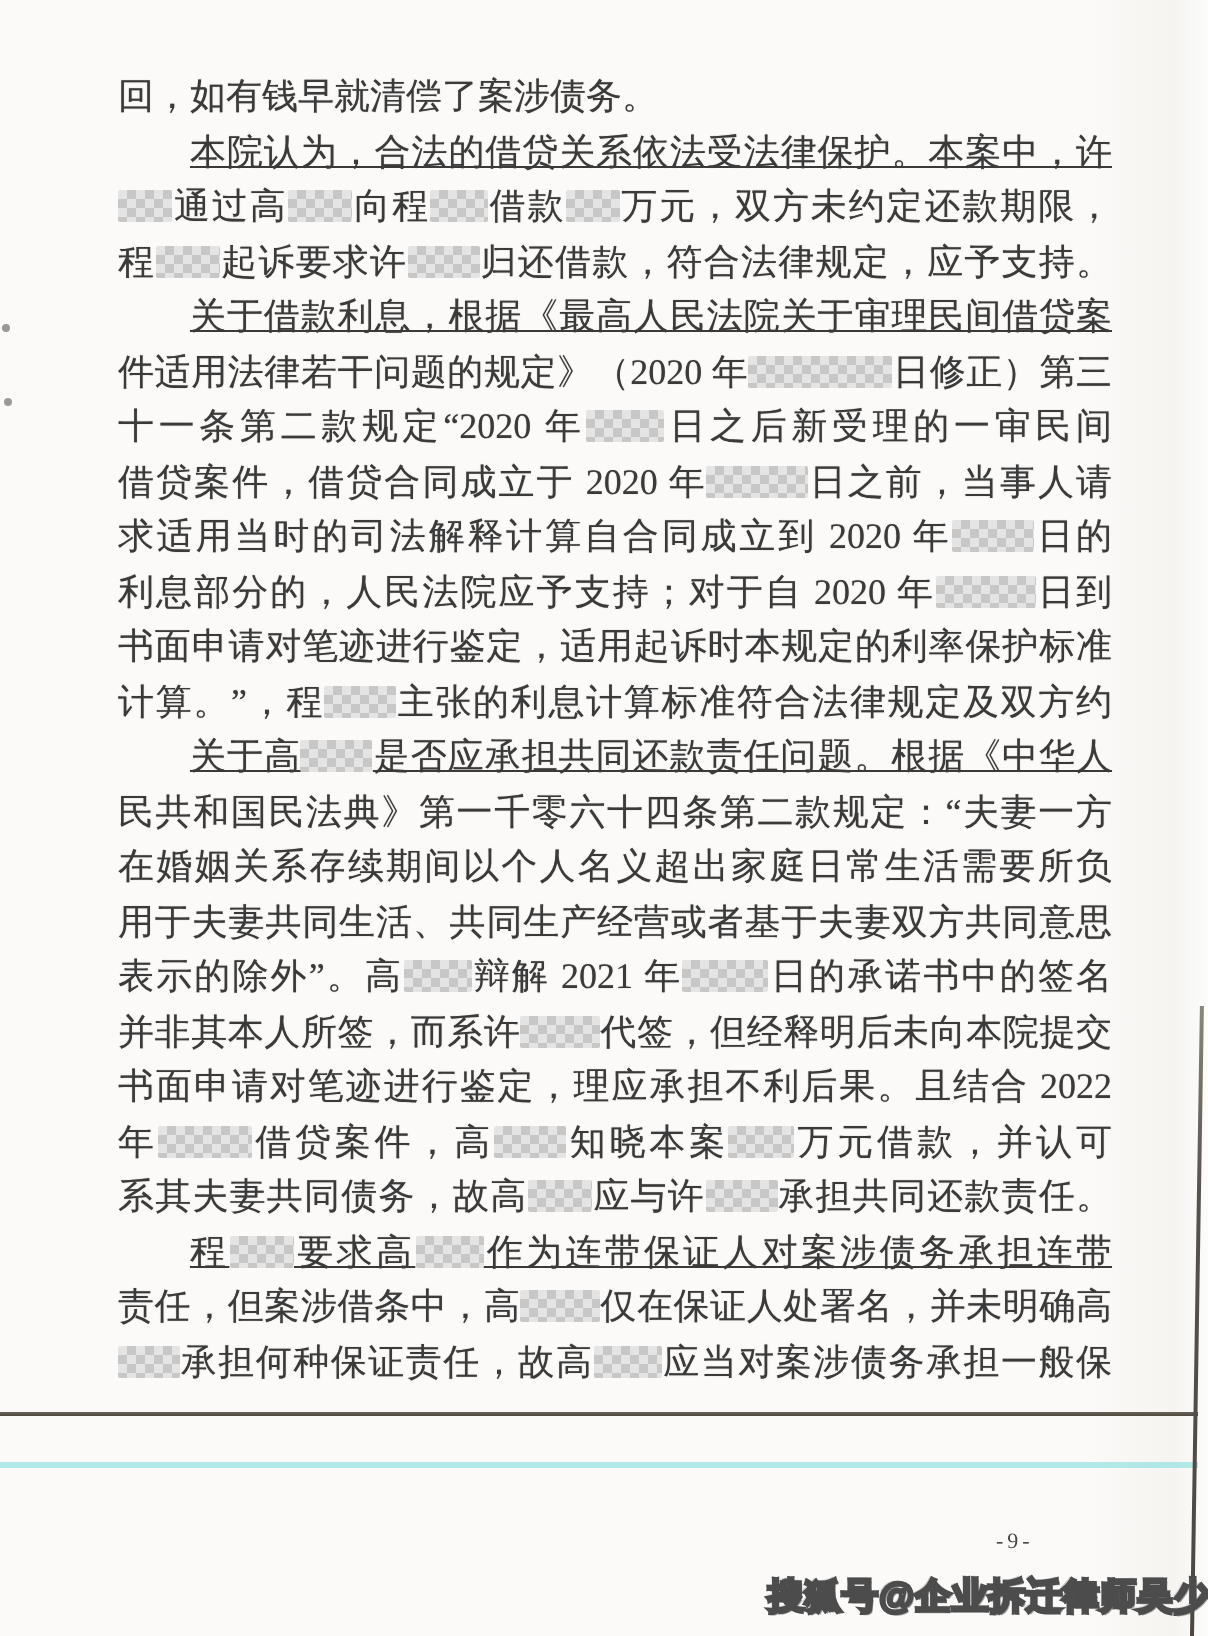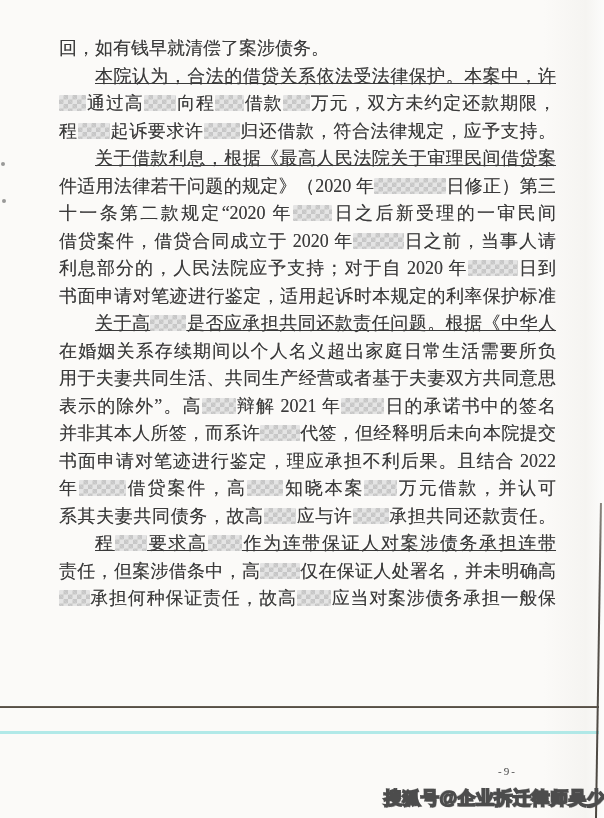--- a/index.html
+++ b/index.html
@@ -114,23 +114,26 @@
 <div class="page">
   <div class="doc-text">
       <div class="line"><span class="run">回，如有钱早就清偿了案涉债务。</span></div>
       <div class="line indent just"><span class="run">本院认为，合法的借贷关系依法受法律保护。本案中，许</span></div>
       <div class="line just"><span class="redact" style="width: 1.5em;"></span><span class="run">通过高</span><span class="redact" style="width: 1.8em;"></span><span class="run">向程</span><span class="redact" style="width: 1.6em;"></span><span class="run">借款</span><span class="redact" style="width: 1.5em;"></span><span class="run">万元，双方未约定还款期限，</span></div>
       <div class="line just"><span class="run">程</span><span class="redact" style="width: 1.8em;"></span><span class="run">起诉要求许</span><span class="redact" style="width: 2em;"></span><span class="run">归还借款，符合法律规定，应予支持。</span></div>
       <div class="line indent just"><span class="run">关于借款利息，根据《最高人民法院关于审理民间借贷案</span></div>
       <div class="line just"><span class="run">件适用法律若干问题的规定》（2020 年</span><span class="redact" style="width: 4em;"></span><span class="run">日修正）第三</span></div>
       <div class="line just"><span class="run">十一条第二款规定“2020 年</span><span class="redact" style="width: 2.2em;"></span><span class="run">日之后新受理的一审民间</span></div>
       <div class="line just"><span class="run">借贷案件，借贷合同成立于 2020 年</span><span class="redact" style="width: 2.8em;"></span><span class="run">日之前，当事人请</span></div>
+      <div class="line just"><span class="run">求适用当时的司法解释计算自合同成立到 2020 年</span><span class="redact" style="width: 2.3em;"></span><span class="run">日的</span></div>
       <div class="line just"><span class="run">利息部分的，人民法院应予支持；对于自 2020 年</span><span class="redact" style="width: 2.8em;"></span><span class="run">日到</span></div>
       <div class="line just"><span class="run">书面申请对笔迹进行鉴定，适用起诉时本规定的利率保护标准</span></div>
+      <div class="line just"><span class="run">计算。”，程</span><span class="redact" style="width: 2em;"></span><span class="run">主张的利息计算标准符合法律规定及双方约</span></div>
       <div class="line indent just"><span class="run">关于高</span><span class="redact" style="width: 2em;"></span><span class="run">是否应承担共同还款责任问题。根据《中华人</span></div>
+      <div class="line just"><span class="run">民共和国民法典》第一千零六十四条第二款规定：“夫妻一方</span></div>
       <div class="line just"><span class="run">在婚姻关系存续期间以个人名义超出家庭日常生活需要所负</span></div>
       <div class="line just"><span class="run">用于夫妻共同生活、共同生产经营或者基于夫妻双方共同意思</span></div>
       <div class="line just"><span class="run">表示的除外”。高</span><span class="redact" style="width: 1.9em;"></span><span class="run">辩解 2021 年</span><span class="redact" style="width: 2.4em;"></span><span class="run">日的承诺书中的签名</span></div>
       <div class="line just"><span class="run">并非其本人所签，而系许</span><span class="redact" style="width: 2.2em;"></span><span class="run">代签，但经释明后未向本院提交</span></div>
       <div class="line just"><span class="run">书面申请对笔迹进行鉴定，理应承担不利后果。且结合 2022</span></div>
       <div class="line just"><span class="run">年</span><span class="redact" style="width: 2.6em;"></span><span class="run">借贷案件，高</span><span class="redact" style="width: 2em;"></span><span class="run">知晓本案</span><span class="redact" style="width: 1.8em;"></span><span class="run">万元借款，并认可</span></div>
       <div class="line just"><span class="run">系其夫妻共同债务，故高</span><span class="redact" style="width: 1.8em;"></span><span class="run">应与许</span><span class="redact" style="width: 2em;"></span><span class="run">承担共同还款责任。</span></div>
       <div class="line indent just"><span class="run">程</span><span class="redact" style="width: 1.8em;"></span><span class="run">要求高</span><span class="redact" style="width: 1.9em;"></span><span class="run">作为连带保证人对案涉债务承担连带</span></div>
       <div class="line just"><span class="run">责任，但案涉借条中，高</span><span class="redact" style="width: 2.2em;"></span><span class="run">仅在保证人处署名，并未明确高</span></div>
       <div class="line just"><span class="redact" style="width: 1.7em;"></span><span class="run">承担何种保证责任，故高</span><span class="redact" style="width: 1.9em;"></span><span class="run">应当对案涉债务承担一般保</span></div>

